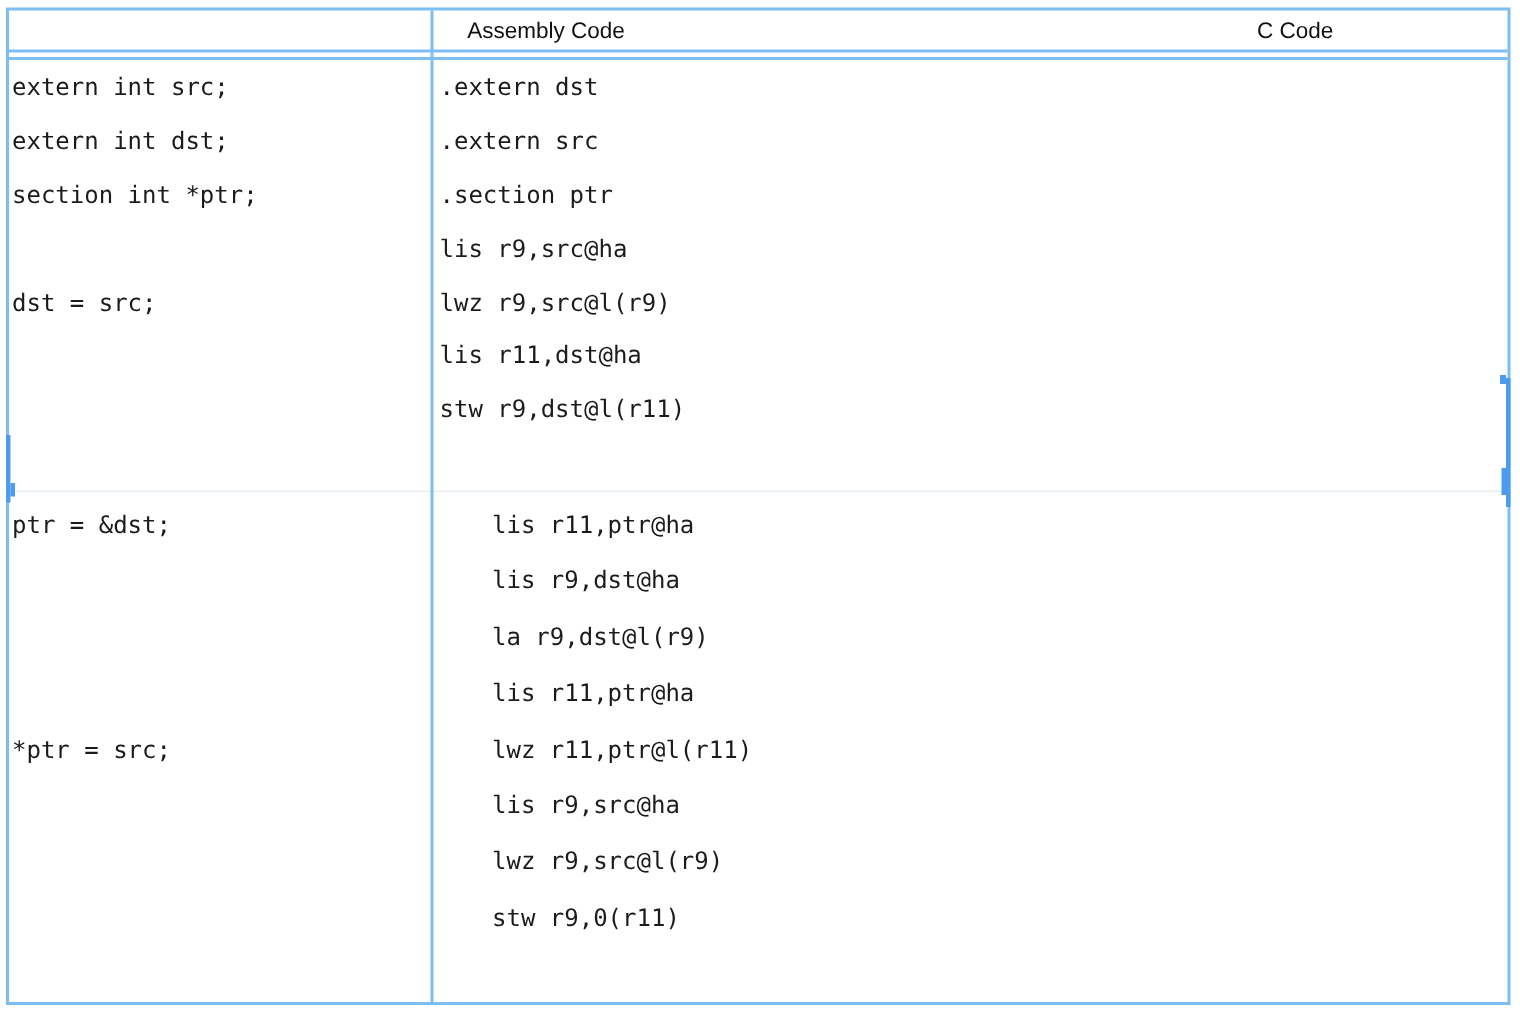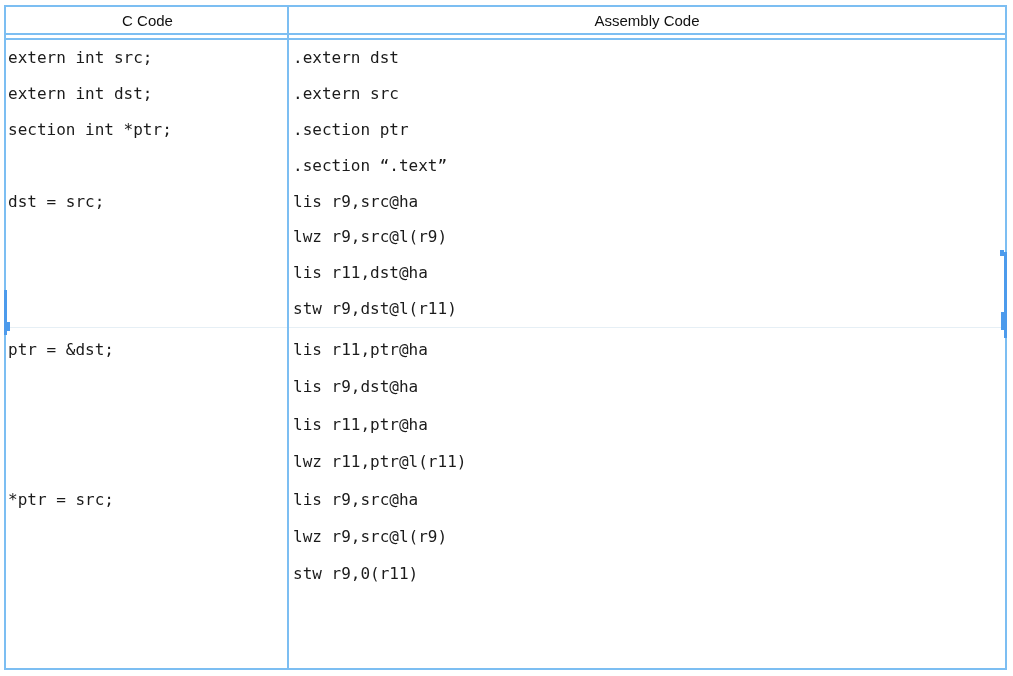--- a/index.html
+++ b/index.html
@@ -20,21 +20,21 @@
     font-size:15px; color:#111111;
   }
   .header-cell.c   { width:283px; }
   .header-cell.asm { flex:1; }
   
   .double-rule {
     height:7px; border-top:2px solid #7CBEF2; border-bottom:2px solid #7CBEF2;
   }
   .body-row { display:flex; position:relative; }
   .body-row.r1 { height:287px; }
-  .body-row.r2 { height:340px; padding-top:3px; }
+  .body-row.r2 { height:340px; padding-top:3px;gap:35px; }
   .cell { overflow:hidden; }
   .cell.c   { width:283px; padding-left:2px; }
   .cell.asm { flex:1; padding-left:4px; }
   .line {
     font-family:"DejaVu Sans Mono", monospace;
     font-size:16px; color:#1b1b1b; white-space:pre;
   }
   .r1 .line { height:35.9px; line-height:35.9px; }
   .r2 .line { height:37.4px; line-height:37.4px; }
   
@@ -53,42 +53,41 @@
 <div class="doc-table">
   <div class="col-divider"></div>
 
   <div class="split-marker sm-left"></div>
   <div class="split-marker sm-left-tick"></div>
   <div class="split-marker sm-right"></div>
   <div class="split-marker sm-right-tick1"></div>
   <div class="split-marker sm-right-tick2"></div>
 
   <div class="header-row">
+    <div class="header-cell asm">Assembly Code</div>
     <div class="header-cell c">C Code</div>
-    <div class="header-cell asm">Assembly Code</div>
   </div>
 
   <div class="double-rule"></div>
 
   <div class="body-row r1">
     <div class="cell c">
       <div class="line">extern int src;</div>
       <div class="line">extern int dst;</div>
       <div class="line">section int *ptr;</div>
       <div class="line"></div>
       <div class="line">dst = src;</div>
       <div class="line"></div>
       <div class="line"></div>
       <div class="line"></div>
     </div>
     <div class="cell asm">
       <div class="line">.extern dst</div>
       <div class="line">.extern src</div>
       <div class="line">.section ptr</div>
-      <div class="line">.section “.text”</div>
       <div class="line">lis r9,src@ha</div>
       <div class="line">lwz r9,src@l(r9)</div>
       <div class="line">lis r11,dst@ha</div>
       <div class="line">stw r9,dst@l(r11)</div>
     </div>
   </div>
 
   <div class="row-separator"></div>
 
   <div class="body-row r2">
@@ -99,20 +98,21 @@
       <div class="line"></div>
       <div class="line">*ptr = src;</div>
       <div class="line"></div>
       <div class="line"></div>
       <div class="line"></div>
       <div class="line"></div>
     </div>
     <div class="cell asm">
       <div class="line">lis r11,ptr@ha</div>
       <div class="line">lis r9,dst@ha</div>
+      <div class="line">la r9,dst@l(r9)</div>
       <div class="line">lis r11,ptr@ha</div>
       <div class="line">lwz r11,ptr@l(r11)</div>
       <div class="line">lis r9,src@ha</div>
       <div class="line">lwz r9,src@l(r9)</div>
       <div class="line">stw r9,0(r11)</div>
     </div>
   </div>
 </div>
 
 </body></html>

